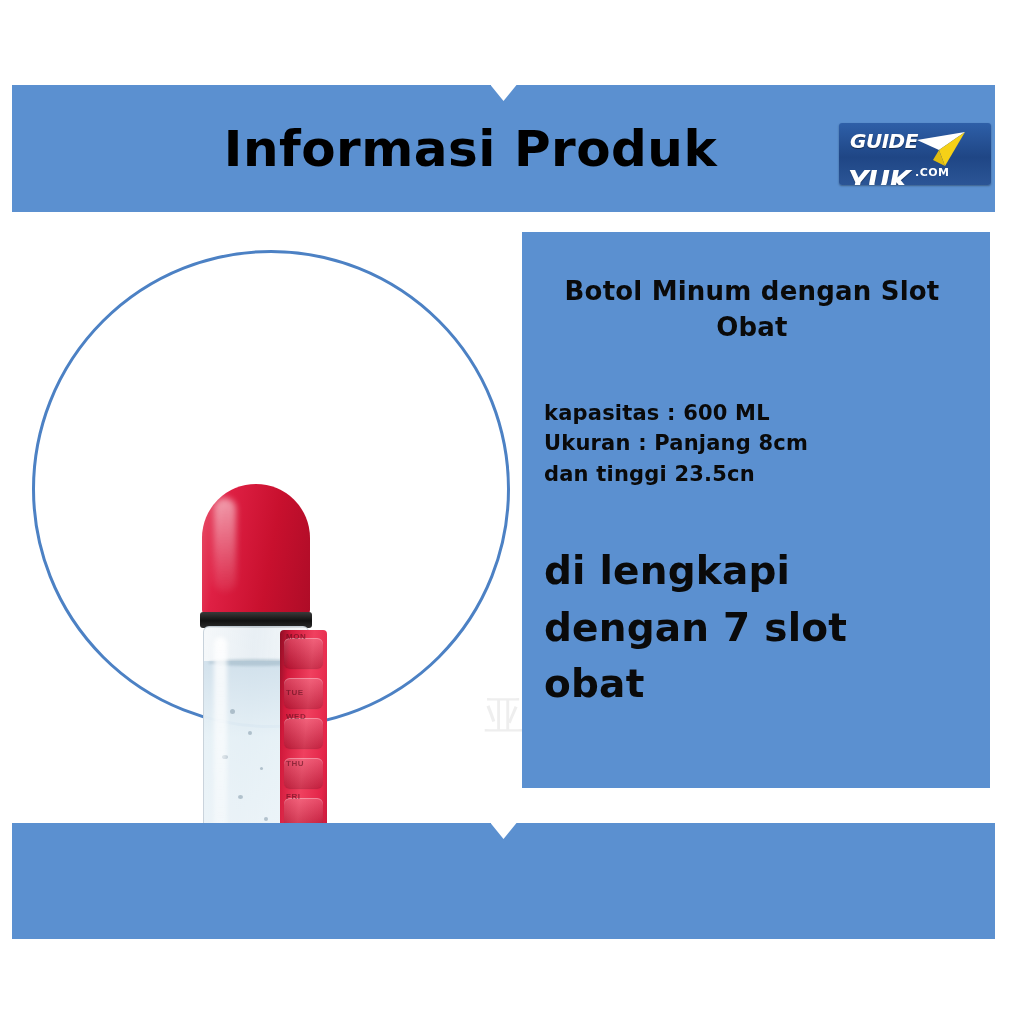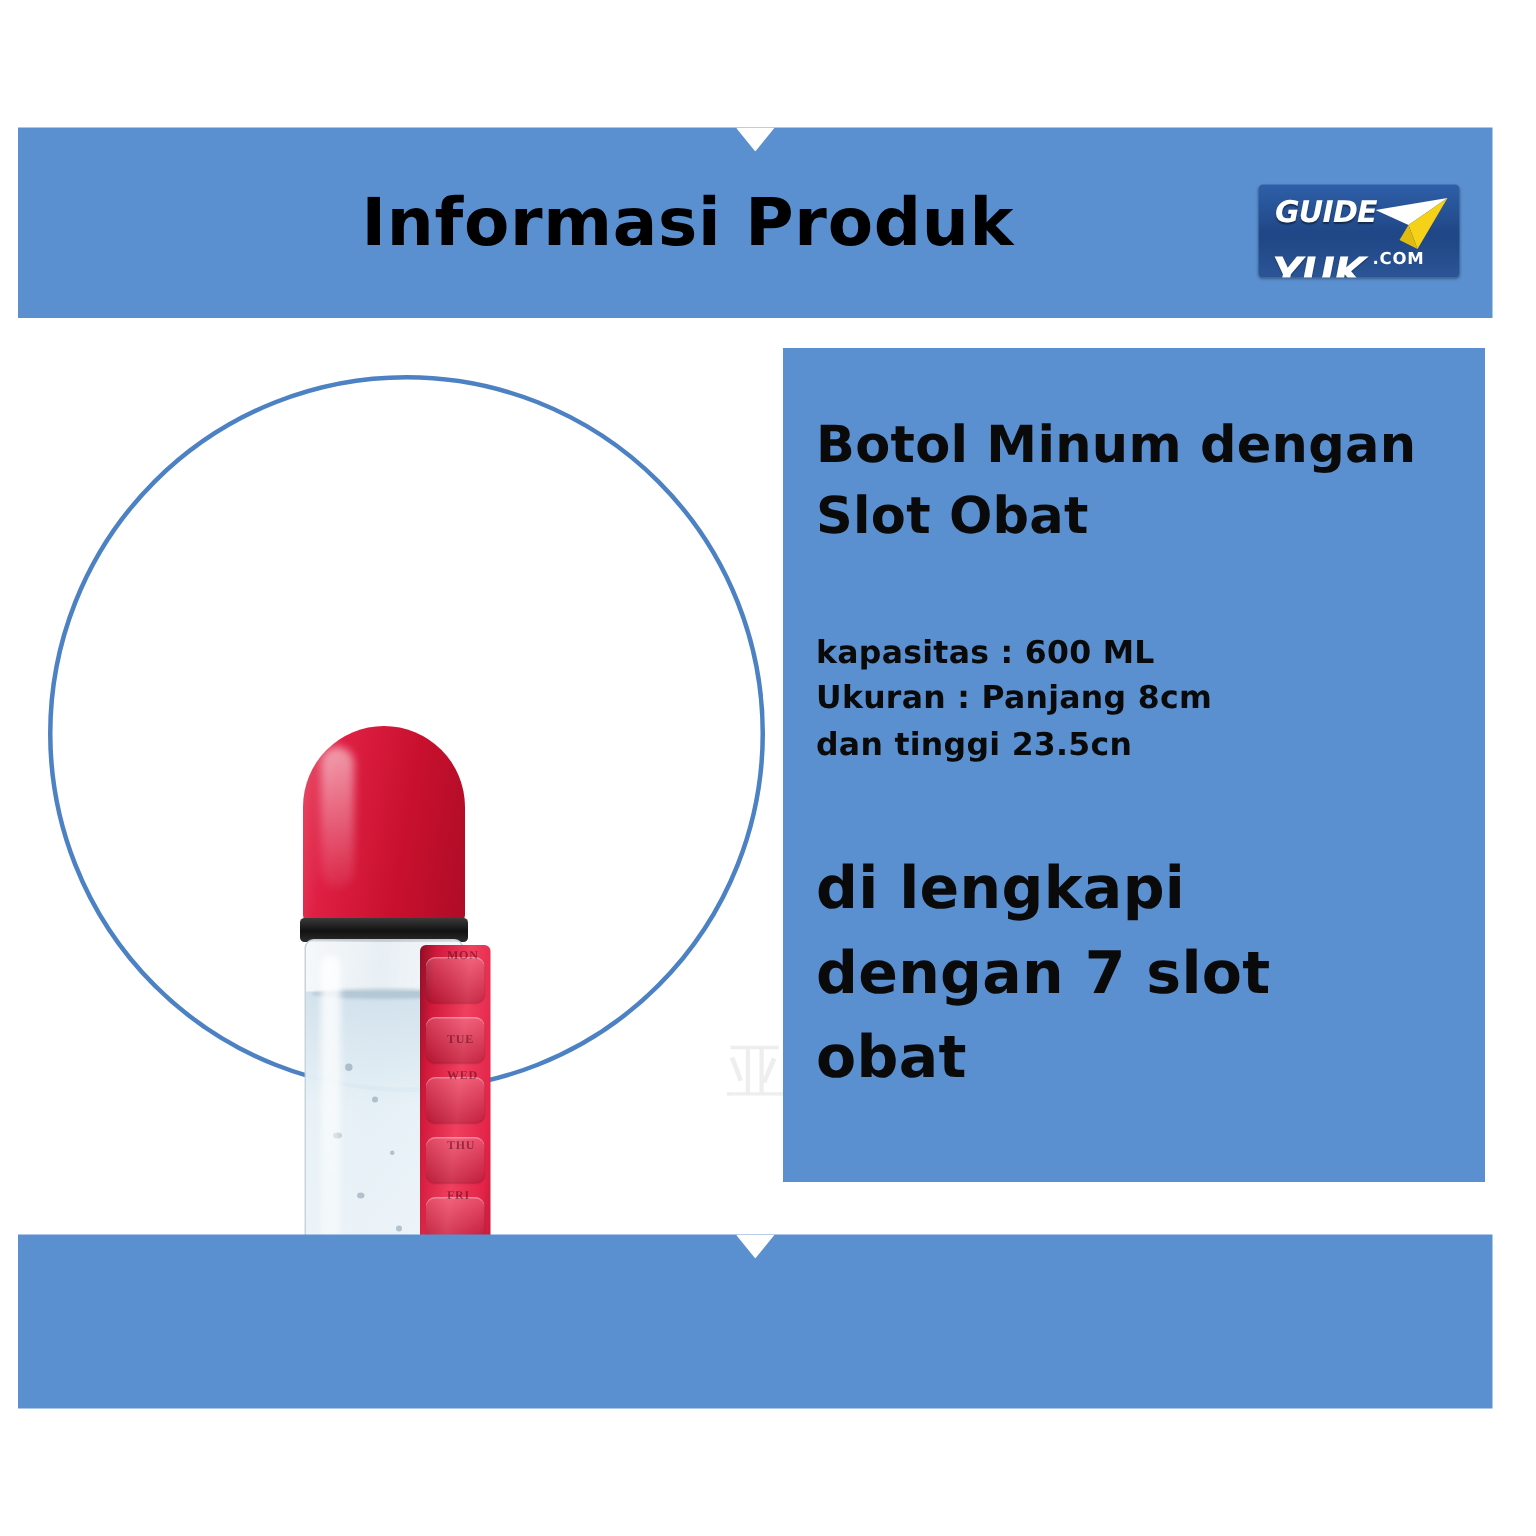--- a/index.html
+++ b/index.html
@@ -33,43 +33,43 @@
     left: 50%;
     top: 0;
     width: 26px;
     height: 16px;
     margin-left: -13px;
     background: #ffffff;
     clip-path: polygon(0 0, 100% 0, 50% 100%);
   }
   .banner-title {
     position: absolute;
-    left: 0;
+    left: 12px;
     top: 0;
     width: 100%;
     height: 100%;
     display: flex;
     align-items: center;
     justify-content: center;
     padding-right: 90px;
     box-sizing: border-box;
     font-family: "DejaVu Sans", sans-serif;
     font-weight: bold;
-    font-size: 44px;
+    font-size: 50px;
     letter-spacing: 0.5px;
     color: #000000;
     white-space: nowrap;
   }
 
   
   .logo {
     position: absolute;
     left: 839px;
     top: 123px;
-    width: 134px;
+    width: 152px;
     height: 62px;
     background: linear-gradient(180deg, #2E5FA8 0%, #1F4685 55%, #2B5596 100%);
     border-radius: 3px;
     box-shadow: 0 1px 2px rgba(0,0,0,0.35);
     overflow: hidden;
     text-decoration: underline;
   }
   .logo-guide {
     position: absolute;
     left: 11px;
@@ -242,26 +242,25 @@
     left: 4px;
     width: 39px;
     height: 30px;
     border-radius: 6px;
     background: linear-gradient(180deg, rgba(255,255,255,0.18), rgba(0,0,0,0.14));
     box-shadow: inset 0 1px 0 rgba(255,255,255,0.3), 0 1px 1px rgba(0,0,0,0.18);
   }
   .pill-slot-label {
     position: absolute;
     left: 6px;
-    font-family: Liberation Serif, serif;
+    font-family: Liberation Sans, sans-serif;
     font-size: 8px;
     font-weight: bold;
     color: rgba(80,10,22,0.55);
     letter-spacing: 0.5px;
-    margin-left: 12px;
   }
   .bottle-shadow {
     position: absolute;
     left: 10px;
     top: 424px;
     width: 132px;
     height: 14px;
     border-radius: 50%;
     background: rgba(120,130,140,0.3);
     filter: blur(5px);
@@ -274,25 +273,26 @@
     top: 232px;
     width: 468px;
     height: 556px;
     background: #5B90D0;
     box-sizing: border-box;
     padding: 42px 30px 0 22px;
   }
   .info-heading {
     font-family: "DejaVu Sans", sans-serif;
     font-weight: bold;
-    font-size: 34px;
+    font-size: 26px;
     line-height: 1.38;
     color: #0A0A0A;
     margin: 0 0 52px 0;
     letter-spacing: 0.2px;
+    text-align: center;
   }
   .info-spec {
     font-family: "DejaVu Sans", sans-serif;
     font-weight: bold;
     font-size: 21px;
     line-height: 1.45;
     color: #0A0A0A;
     margin: 0 0 54px 0;
     letter-spacing: 0.2px;
   }

